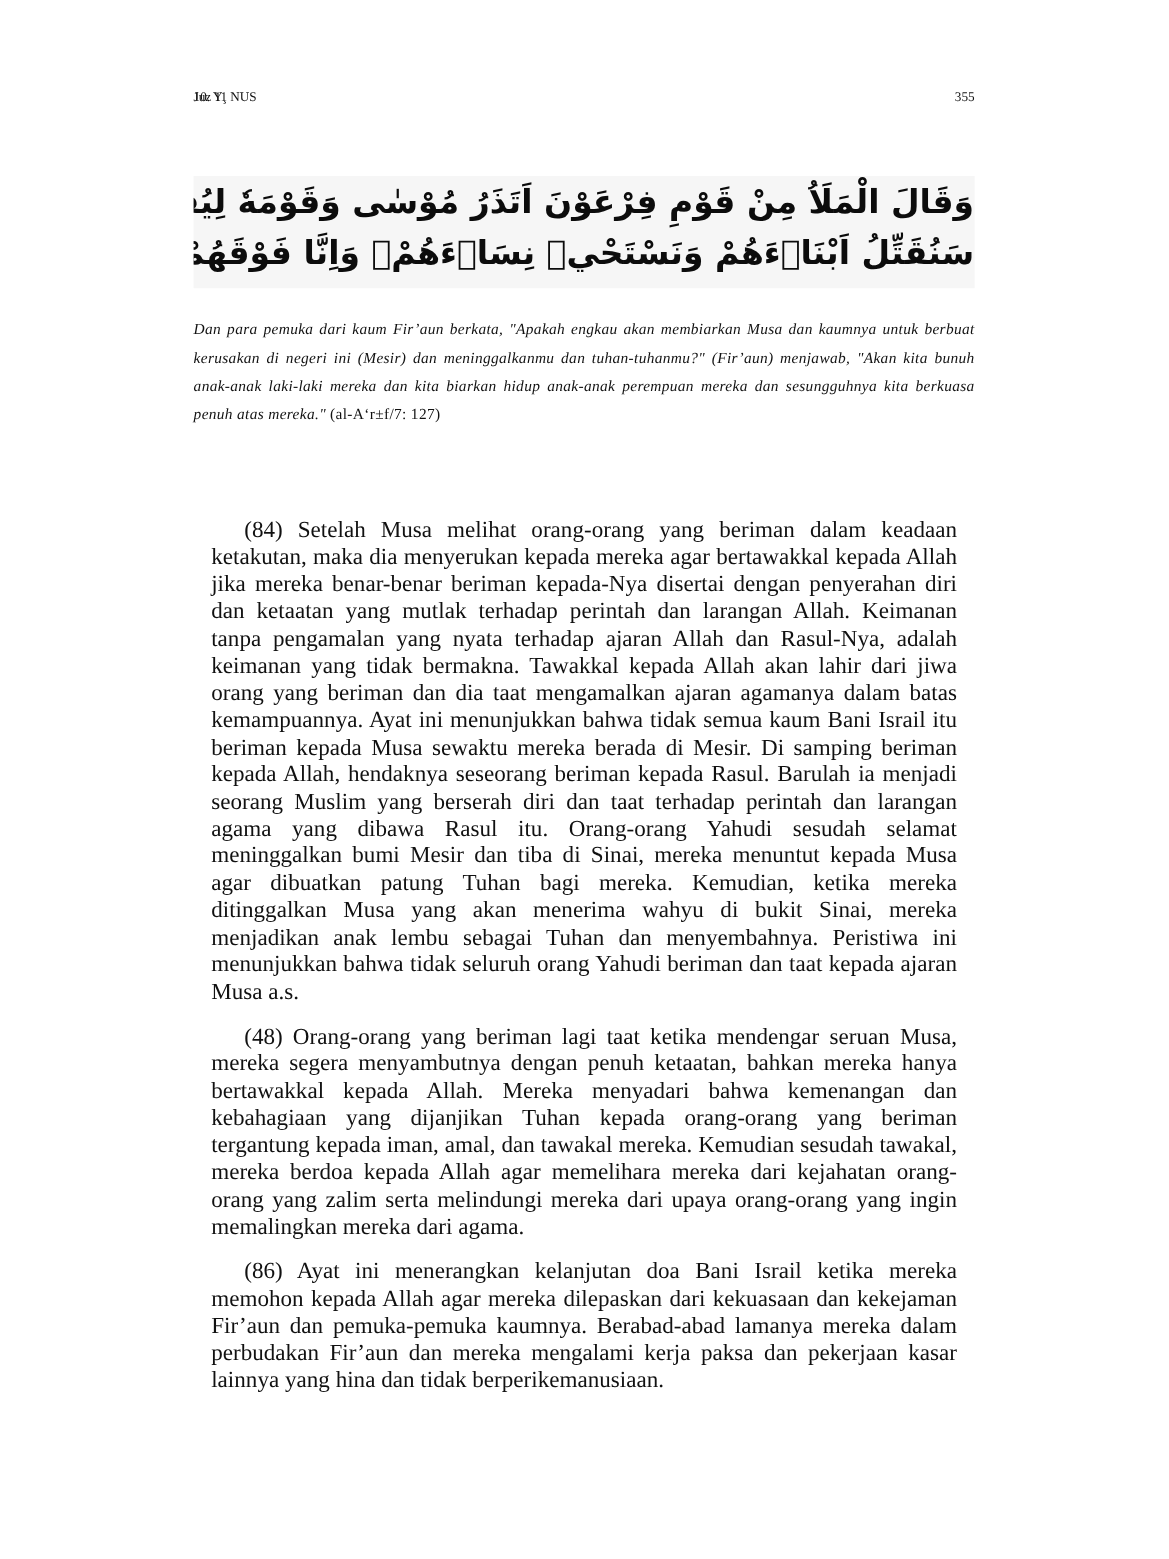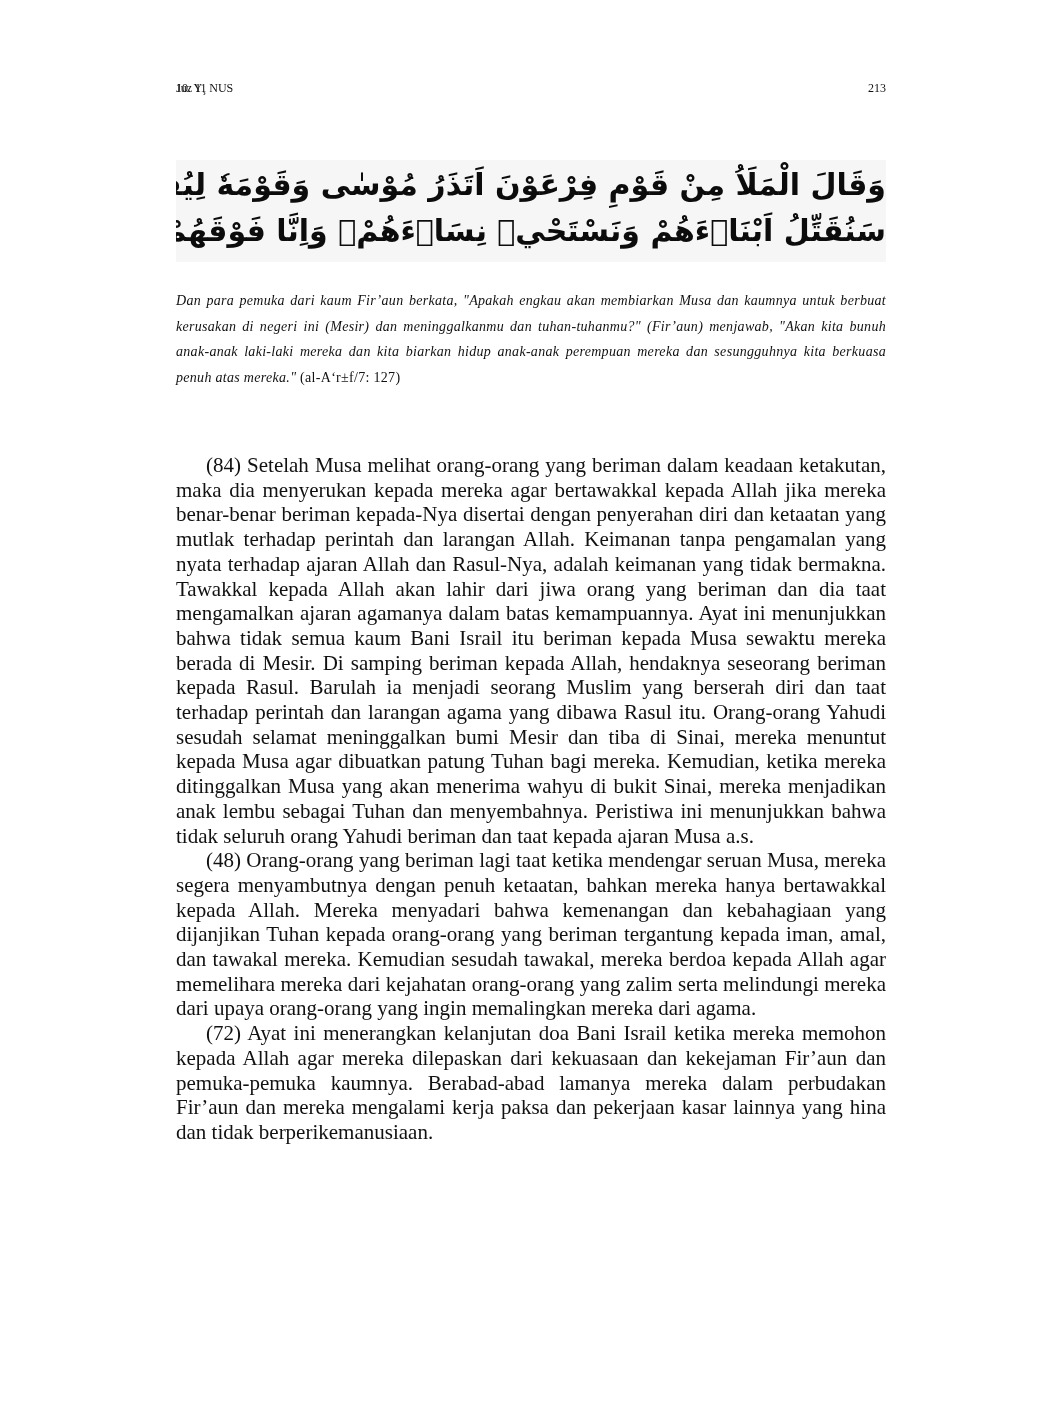--- a/index.html
+++ b/index.html
@@ -80,33 +80,33 @@
     .commentary {
       position: absolute;
       top: 453px;
       left: 0;
       width: 710px;
       font-size: 21px;
       line-height: 24.7px;
       text-align: justify;
     }
     .commentary p {
-      margin: 0;
+      margin: 16px;
       text-indent: 30px;
     }
   </style>
 </head>
 <body>
 
 <div class="page">
 
   <div class="running-header">
     <span class="left">Juz 11</span>
     <span class="center">10. Y¸ NUS</span>
-    <span class="right">213</span>
+    <span class="right">355</span>
   </div>
 
   <div class="arabic-block">
     <span class="arabic-line">وَقَالَ الْمَلَاُ مِنْ قَوْمِ فِرْعَوْنَ اَتَذَرُ مُوْسٰى وَقَوْمَهٗ لِيُفْسِدُوْا فِى الْاَرْضِ وَيَذَرَكَ وَاٰلِهَتَكَۗ قَالَ</span>
     <span class="arabic-line last">سَنُقَتِّلُ اَبْنَاۤءَهُمْ وَنَسْتَحْيٖ نِسَاۤءَهُمْۚ وَاِنَّا فَوْقَهُمْ قَاهِرُوْنَ</span>
   </div>
 
   <div class="translation">
     <span>Dan para pemuka dari kaum Fir’aun berkata, "Apakah engkau akan membiarkan Musa dan kaumnya untuk berbuat kerusakan di negeri ini (Mesir) dan meninggalkanmu dan tuhan-tuhanmu?" (Fir’aun) menjawab, "Akan kita bunuh anak-anak laki-laki mereka dan kita biarkan hidup anak-anak perempuan mereka dan sesungguhnya kita berkuasa penuh atas mereka."</span><span class="ref"> (al-A‘r±f/7: 127)</span>
   </div>
@@ -114,18 +114,18 @@
   <div class="commentary">
     <p>
       <span>(84)</span>
       <span>Setelah Musa melihat orang-orang yang beriman dalam keadaan ketakutan, maka dia menyerukan kepada mereka agar bertawakkal kepada Allah jika mereka benar-benar beriman kepada-Nya disertai dengan penyerahan diri dan ketaatan yang mutlak terhadap perintah dan larangan Allah. Keimanan tanpa pengamalan yang nyata terhadap ajaran Allah dan Rasul-Nya, adalah keimanan yang tidak bermakna. Tawakkal kepada Allah akan lahir dari jiwa orang yang beriman dan dia taat mengamalkan ajaran agamanya dalam batas kemampuannya. Ayat ini menunjukkan bahwa tidak semua kaum Bani Israil itu beriman kepada Musa sewaktu mereka berada di Mesir. Di samping beriman kepada Allah, hendaknya seseorang beriman kepada Rasul. Barulah ia menjadi seorang Muslim yang berserah diri dan taat terhadap perintah dan larangan agama yang dibawa Rasul itu. Orang-orang Yahudi sesudah selamat meninggalkan bumi Mesir dan tiba di Sinai, mereka menuntut kepada Musa agar dibuatkan patung Tuhan bagi mereka. Kemudian, ketika mereka ditinggalkan Musa yang akan menerima wahyu di bukit Sinai, mereka menjadikan anak lembu sebagai Tuhan dan menyembahnya. Peristiwa ini menunjukkan bahwa tidak seluruh orang Yahudi beriman dan taat kepada ajaran Musa a.s.</span>
     </p>
     <p>
       <span>(48)</span>
       <span>Orang-orang yang beriman lagi taat ketika mendengar seruan Musa, mereka segera menyambutnya dengan penuh ketaatan, bahkan mereka hanya bertawakkal kepada Allah. Mereka menyadari bahwa kemenangan dan kebahagiaan yang dijanjikan Tuhan kepada orang-orang yang beriman tergantung kepada iman, amal, dan tawakal mereka. Kemudian sesudah tawakal, mereka berdoa kepada Allah agar memelihara mereka dari kejahatan orang-orang yang zalim serta melindungi mereka dari upaya orang-orang yang ingin memalingkan mereka dari agama.</span>
     </p>
     <p>
-      <span>(72)</span>
+      <span>(86)</span>
       <span>Ayat ini menerangkan kelanjutan doa Bani Israil ketika mereka memohon kepada Allah agar mereka dilepaskan dari kekuasaan dan kekejaman Fir’aun dan pemuka-pemuka kaumnya. Berabad-abad lamanya mereka dalam perbudakan Fir’aun dan mereka mengalami kerja paksa dan pekerjaan kasar lainnya yang hina dan tidak berperikemanusiaan.</span>
     </p>
   </div>
 
 </div>
 
 </body></html>

